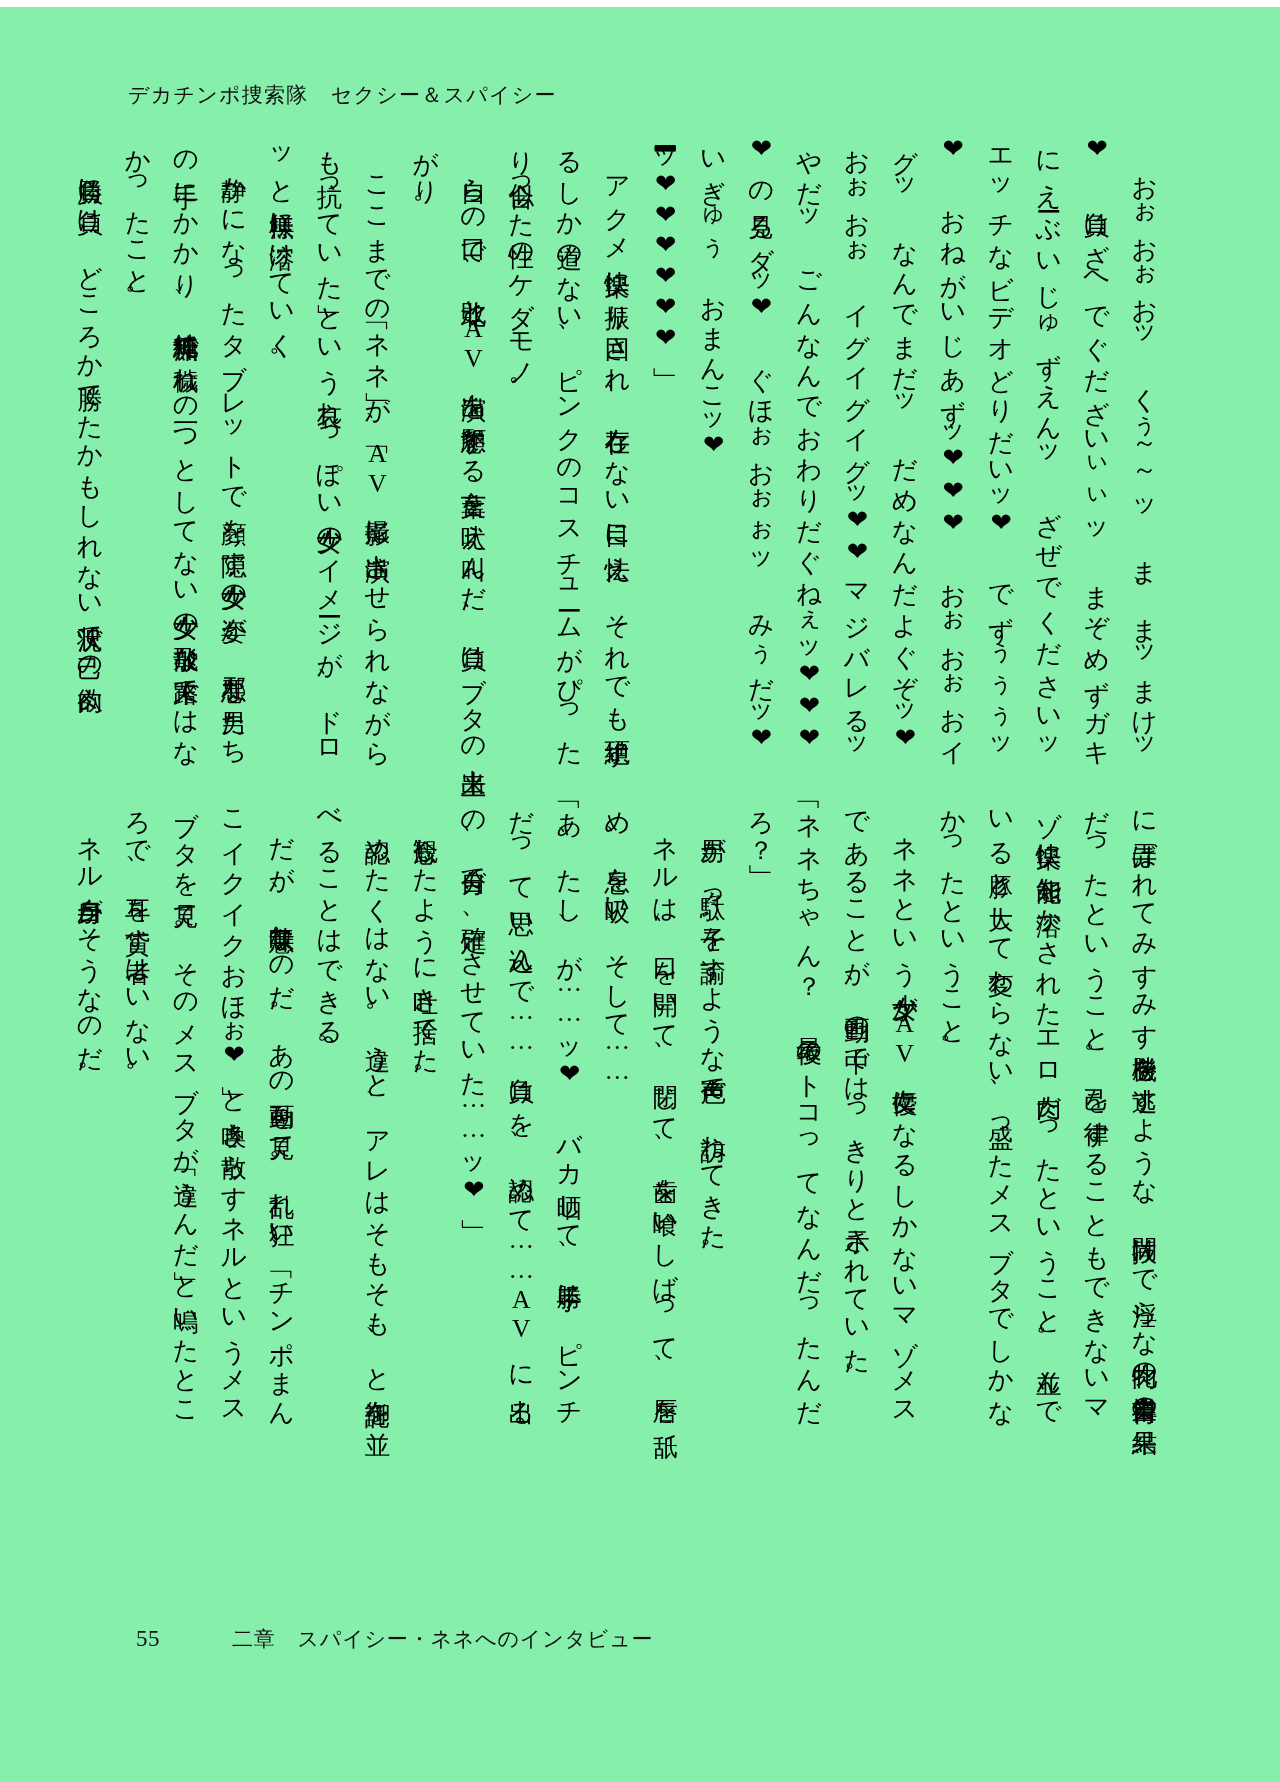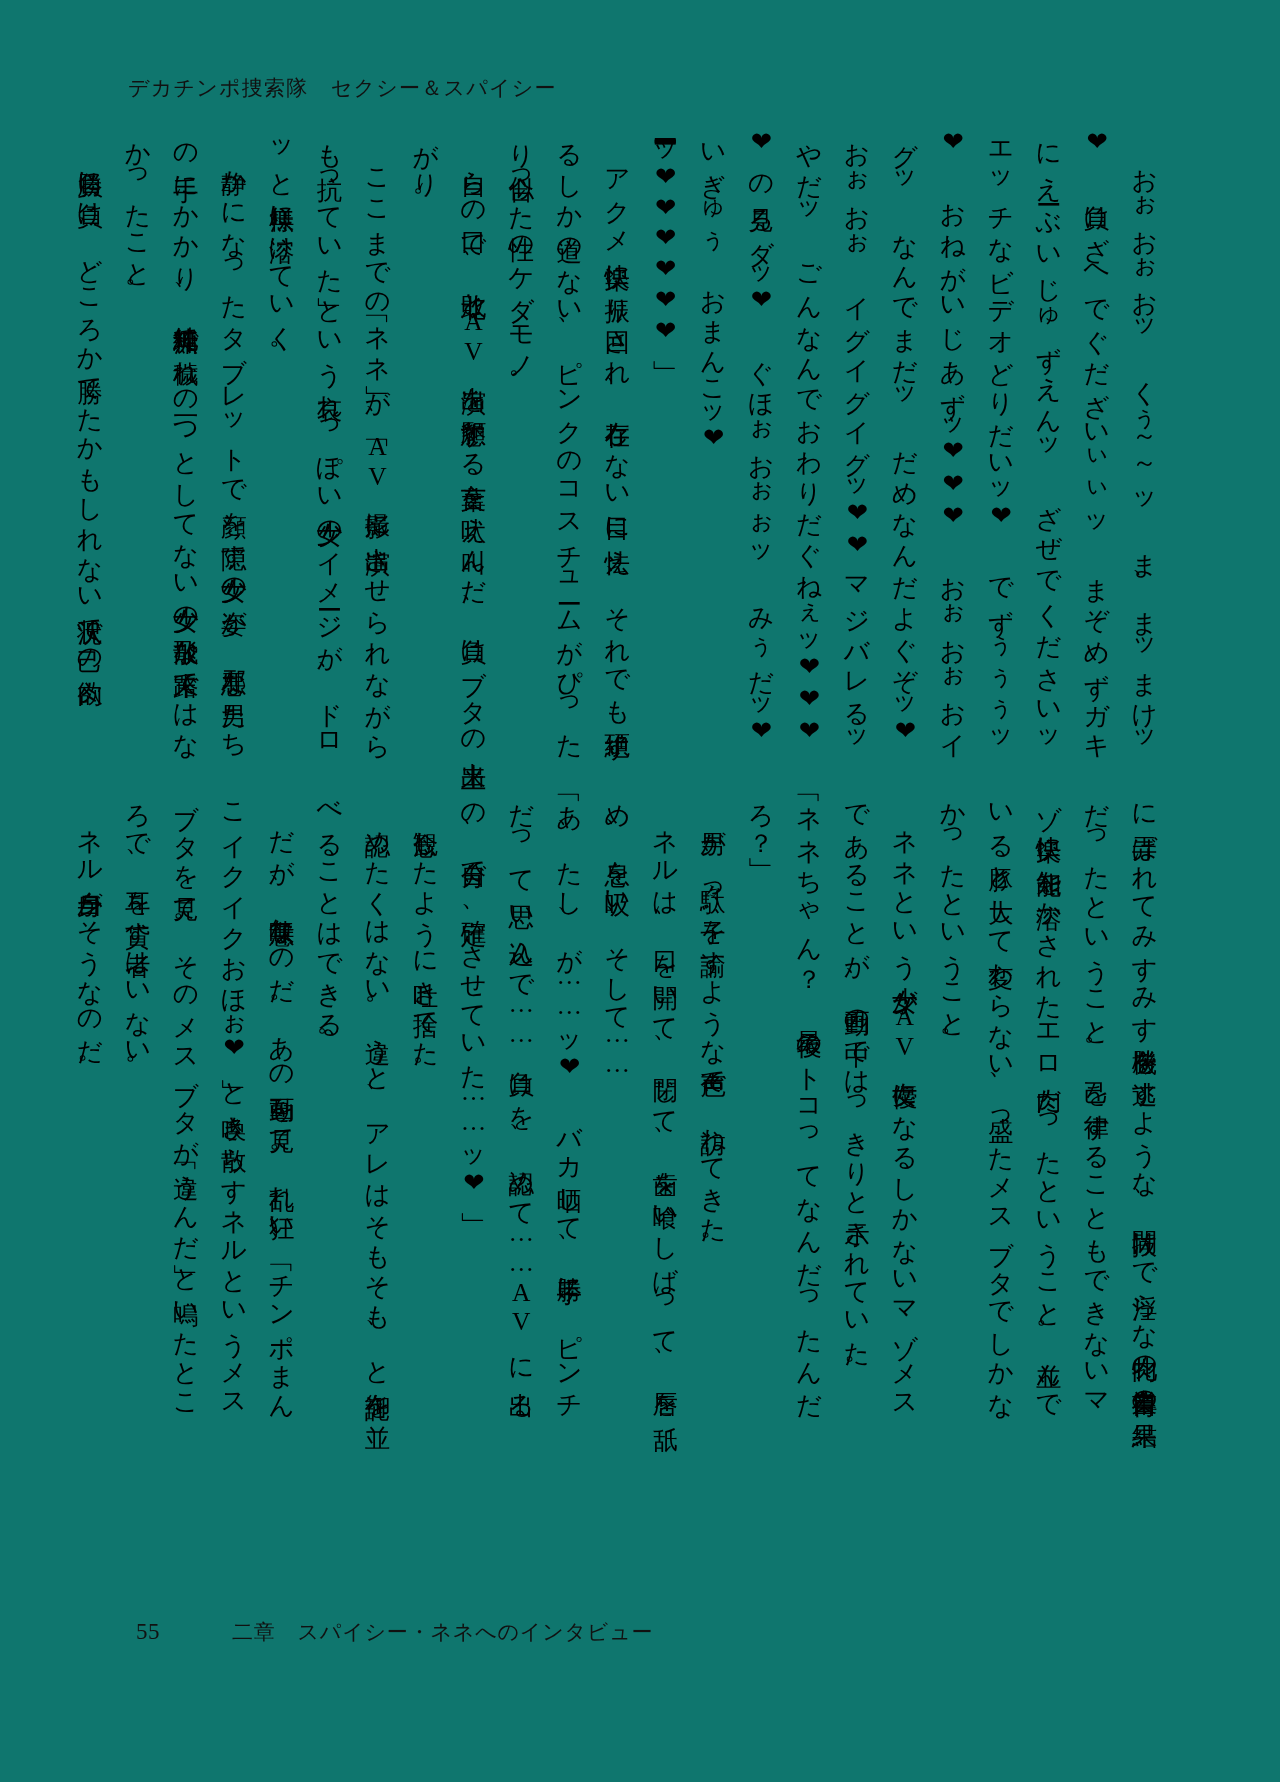--- a/index.html
+++ b/index.html
@@ -13,21 +13,22 @@
     height: 1782px;
     position: relative;
     font-family: "Liberation Serif", "DejaVu Serif", serif;
     color: #000000;
     overflow: hidden;
   }
 
   .page {
     position: absolute;
     inset: 0;
-    background: #0f766e;
+    background: #86efac;
+    margin-top: 7px;
   }
 
   
   .running-header {
     position: absolute;
     top: 74px;
     left: 128px;
     font-size: 21px;
     letter-spacing: 0.06em;
     white-space: pre;

